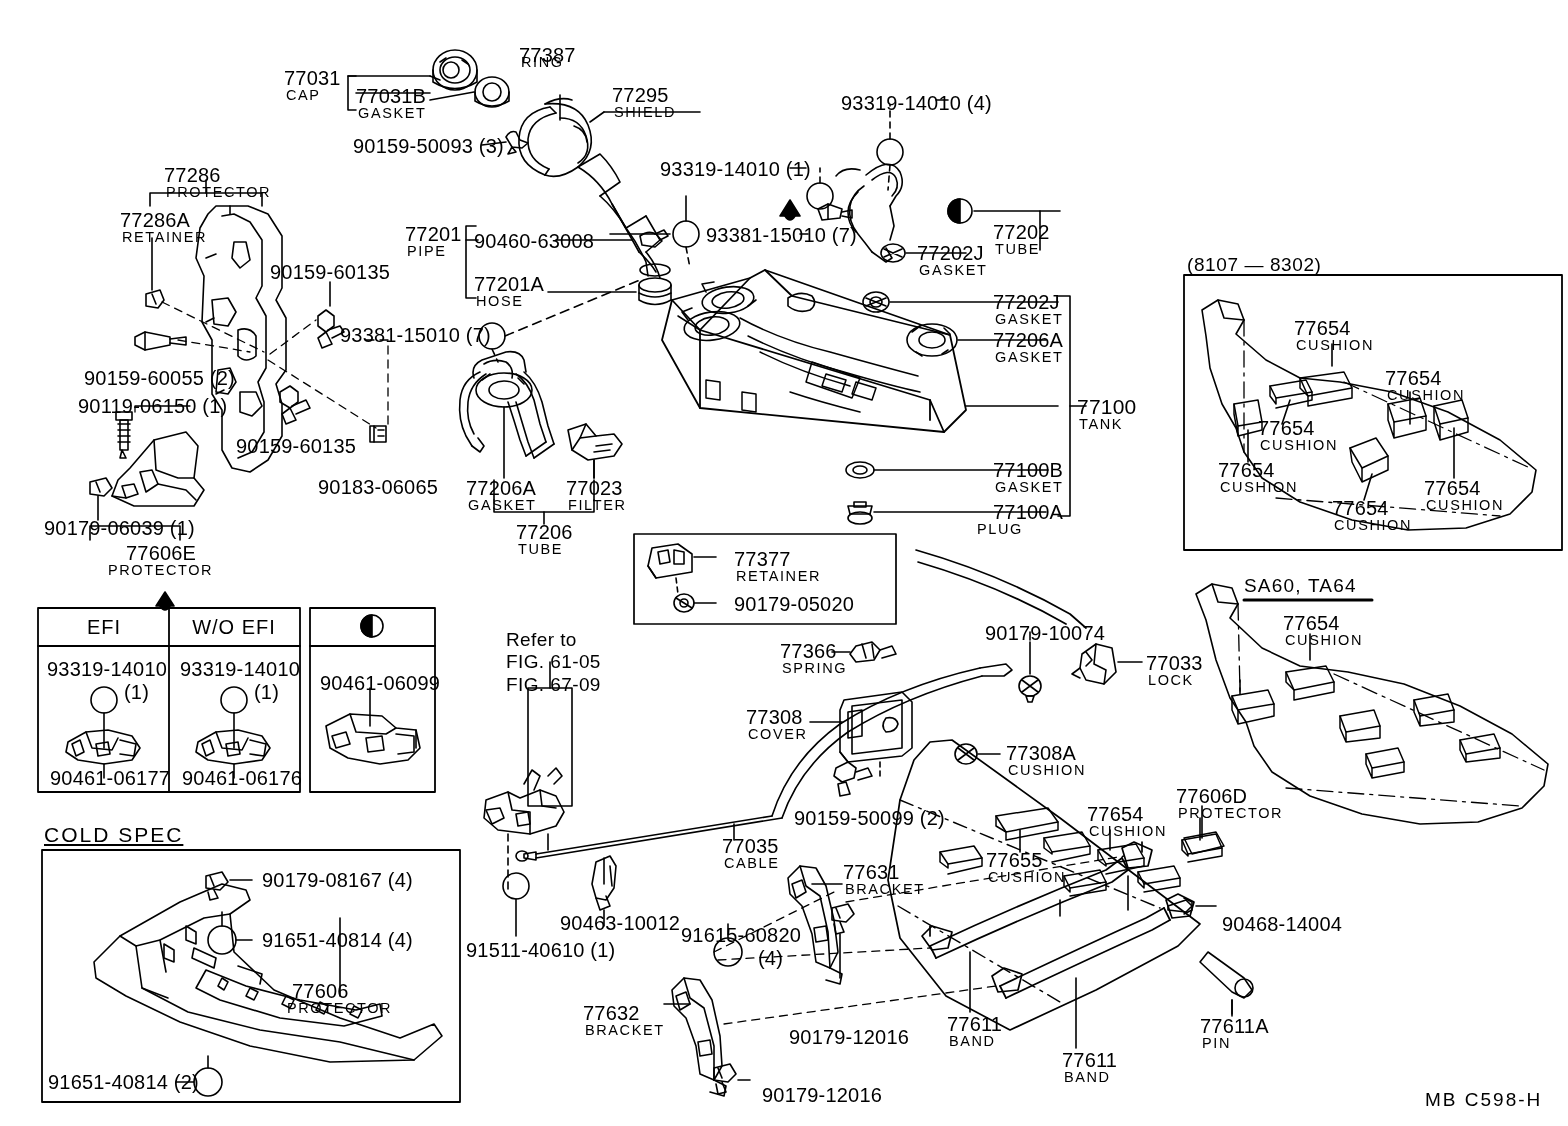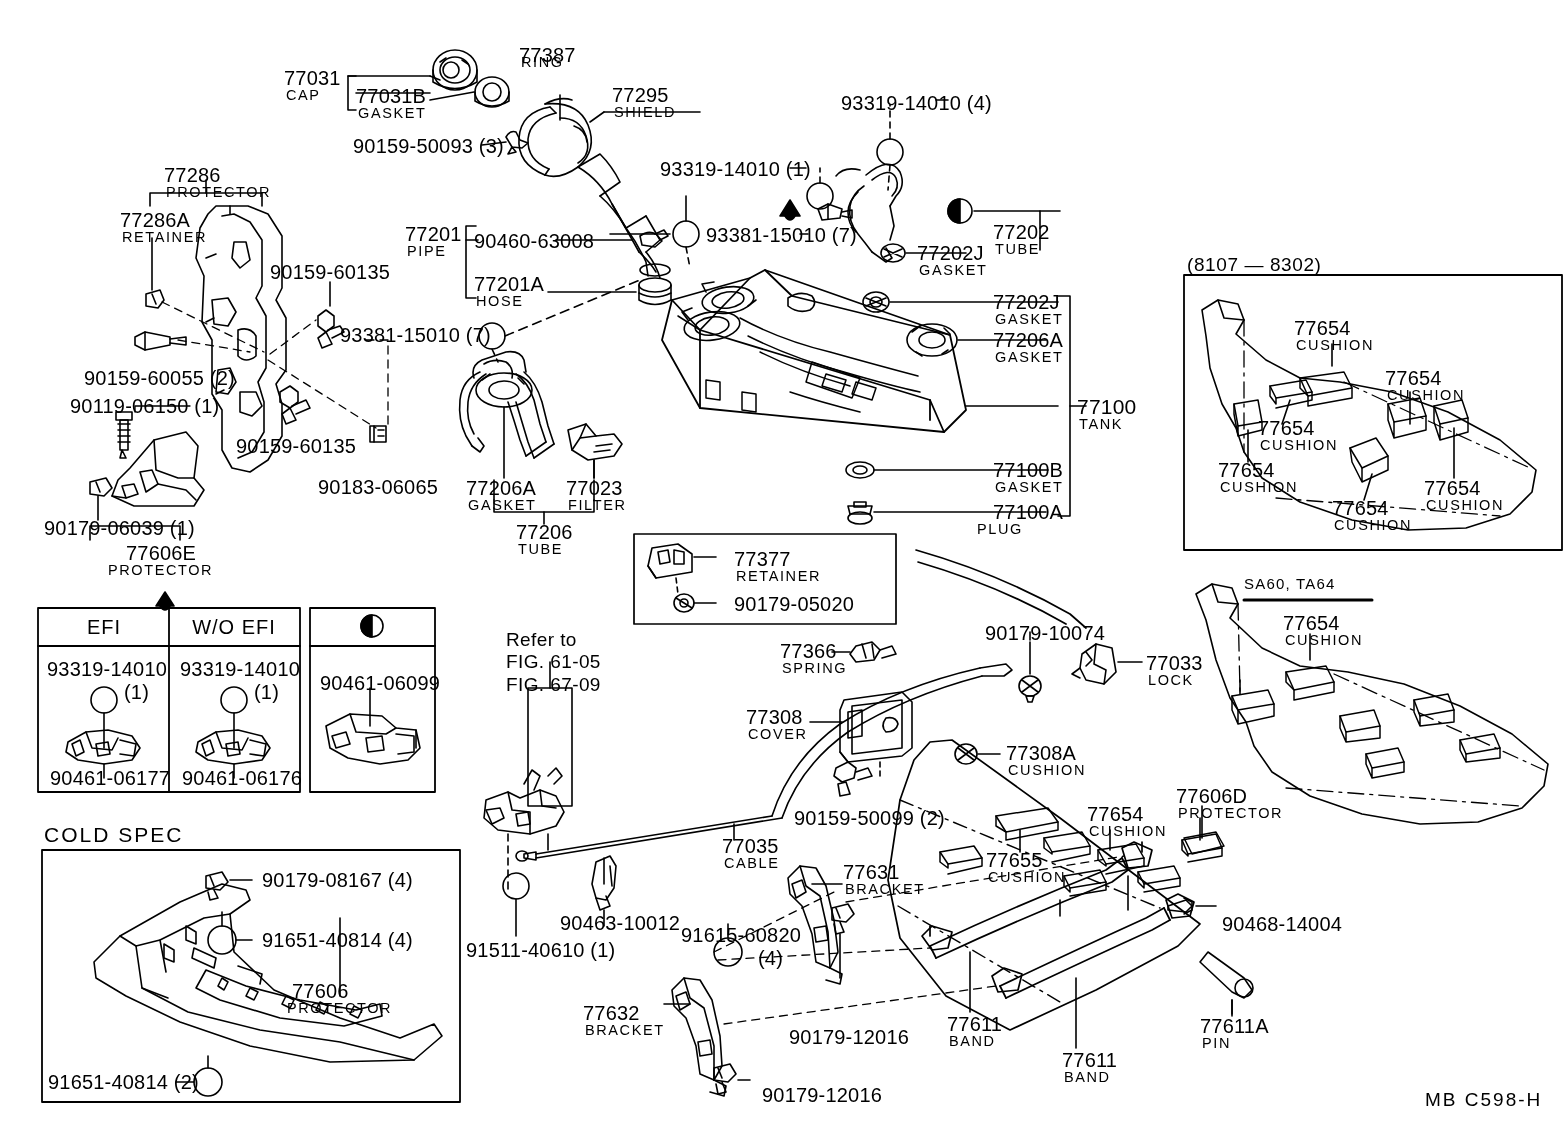--- a/index.html
+++ b/index.html
@@ -7,21 +7,21 @@
         font-family:"Liberation Sans",sans-serif;color:#000;overflow:hidden;}
   svg.art{position:absolute;left:0;top:0;width:1568px;height:1126px;pointer-events:none;}
   .lbl{position:absolute;white-space:nowrap;line-height:1.0;}
   .pn{font-size:20px;letter-spacing:0.2px;}
   .pn.big{font-size:21px;}
   .sub{font-size:14.5px;letter-spacing:1.6px;}
   .kcell{font-size:20px;letter-spacing:1px;text-align:center;}
   .refer{font-size:19px;line-height:1.18;letter-spacing:0.4px;}
   .foot{font-size:19px;letter-spacing:2px;}
   .coldspec{font-size:21px;letter-spacing:2px;}
-  .sa60{font-size:15px;letter-spacing:1.2px;}
+  .sa60{font-size:19px;letter-spacing:1.2px;}
   .daterange{font-size:19px;letter-spacing:0.6px;}
 </style>
 </head>
 <body>
 
 <div id="page">
 
   <svg class="art" viewBox="0 0 1568 1126">
     <g fill="none" stroke="#000" stroke-width="1.6" stroke-linejoin="round" stroke-linecap="round">
 
@@ -718,21 +718,21 @@
   <div class="lbl pn" style="left:612px;top:85px;">77295</div>
   <div class="lbl sub" style="left:614px;top:105px;">SHIELD</div>
 
   <div class="lbl pn" style="left:164px;top:165px;">77286</div>
   <div class="lbl sub" style="left:166px;top:185px;">PROTECTOR</div>
   <div class="lbl pn" style="left:120px;top:210px;">77286A</div>
   <div class="lbl sub" style="left:122px;top:230px;">RETAINER</div>
   <div class="lbl pn" style="left:270px;top:262px;">90159-60135</div>
   <div class="lbl pn" style="left:236px;top:436px;">90159-60135</div>
   <div class="lbl pn" style="left:84px;top:368px;">90159-60055 (2)</div>
-  <div class="lbl pn" style="left:70px;top:396px;text-align:center;">90119-06150 (1)</div>
+  <div class="lbl pn" style="left:78px;top:396px;text-align:center;">90119-06150 (1)</div>
   <div class="lbl pn" style="left:44px;top:518px;">90179-06039 (1)</div>
   <div class="lbl pn" style="left:318px;top:477px;">90183-06065</div>
   <div class="lbl pn" style="left:106px;top:543px;margin-left:20px;">77606E</div>
   <div class="lbl sub" style="left:108px;top:563px;">PROTECTOR</div>
   <div class="lbl pn" style="left:340px;top:325px;">93381-15010 (7)</div>
 
   <div class="lbl pn" style="left:405px;top:224px;">77201</div>
   <div class="lbl sub" style="left:407px;top:244px;">PIPE</div>
   <div class="lbl pn" style="left:474px;top:231px;">90460-63008</div>
   <div class="lbl pn" style="left:474px;top:274px;">77201A</div>
@@ -766,21 +766,21 @@
   <div class="lbl kcell" style="left:104px;top:617px;transform:translateX(-50%);">EFI</div>
   <div class="lbl kcell" style="left:234px;top:617px;transform:translateX(-50%);">W/O EFI</div>
   <div class="lbl pn" style="left:47px;top:659px;">93319-14010</div>
   <div class="lbl pn" style="left:124px;top:682px;">(1)</div>
   <div class="lbl pn" style="left:50px;top:768px;">90461-06177</div>
   <div class="lbl pn" style="left:180px;top:659px;">93319-14010</div>
   <div class="lbl pn" style="left:254px;top:682px;">(1)</div>
   <div class="lbl pn" style="left:182px;top:768px;">90461-06176</div>
   <div class="lbl pn" style="left:320px;top:673px;">90461-06099</div>
 
-  <div class="lbl coldspec" style="left:44px;top:824px;">COLD SPEC</div>
+  <div class="lbl coldspec" style="left:44px;top:824px;text-decoration:underline;">COLD SPEC</div>
   <div class="lbl pn" style="left:262px;top:870px;">90179-08167 (4)</div>
   <div class="lbl pn" style="left:262px;top:930px;">91651-40814 (4)</div>
   <div class="lbl pn" style="left:48px;top:1072px;">91651-40814 (2)</div>
   <div class="lbl pn" style="left:292px;top:981px;">77606</div>
   <div class="lbl sub" style="left:287px;top:1001px;">PROTECTOR</div>
 
   <div class="lbl pn" style="left:734px;top:549px;">77377</div>
   <div class="lbl sub" style="left:736px;top:569px;">RETAINER</div>
   <div class="lbl pn" style="left:734px;top:594px;">90179-05020</div>
 

